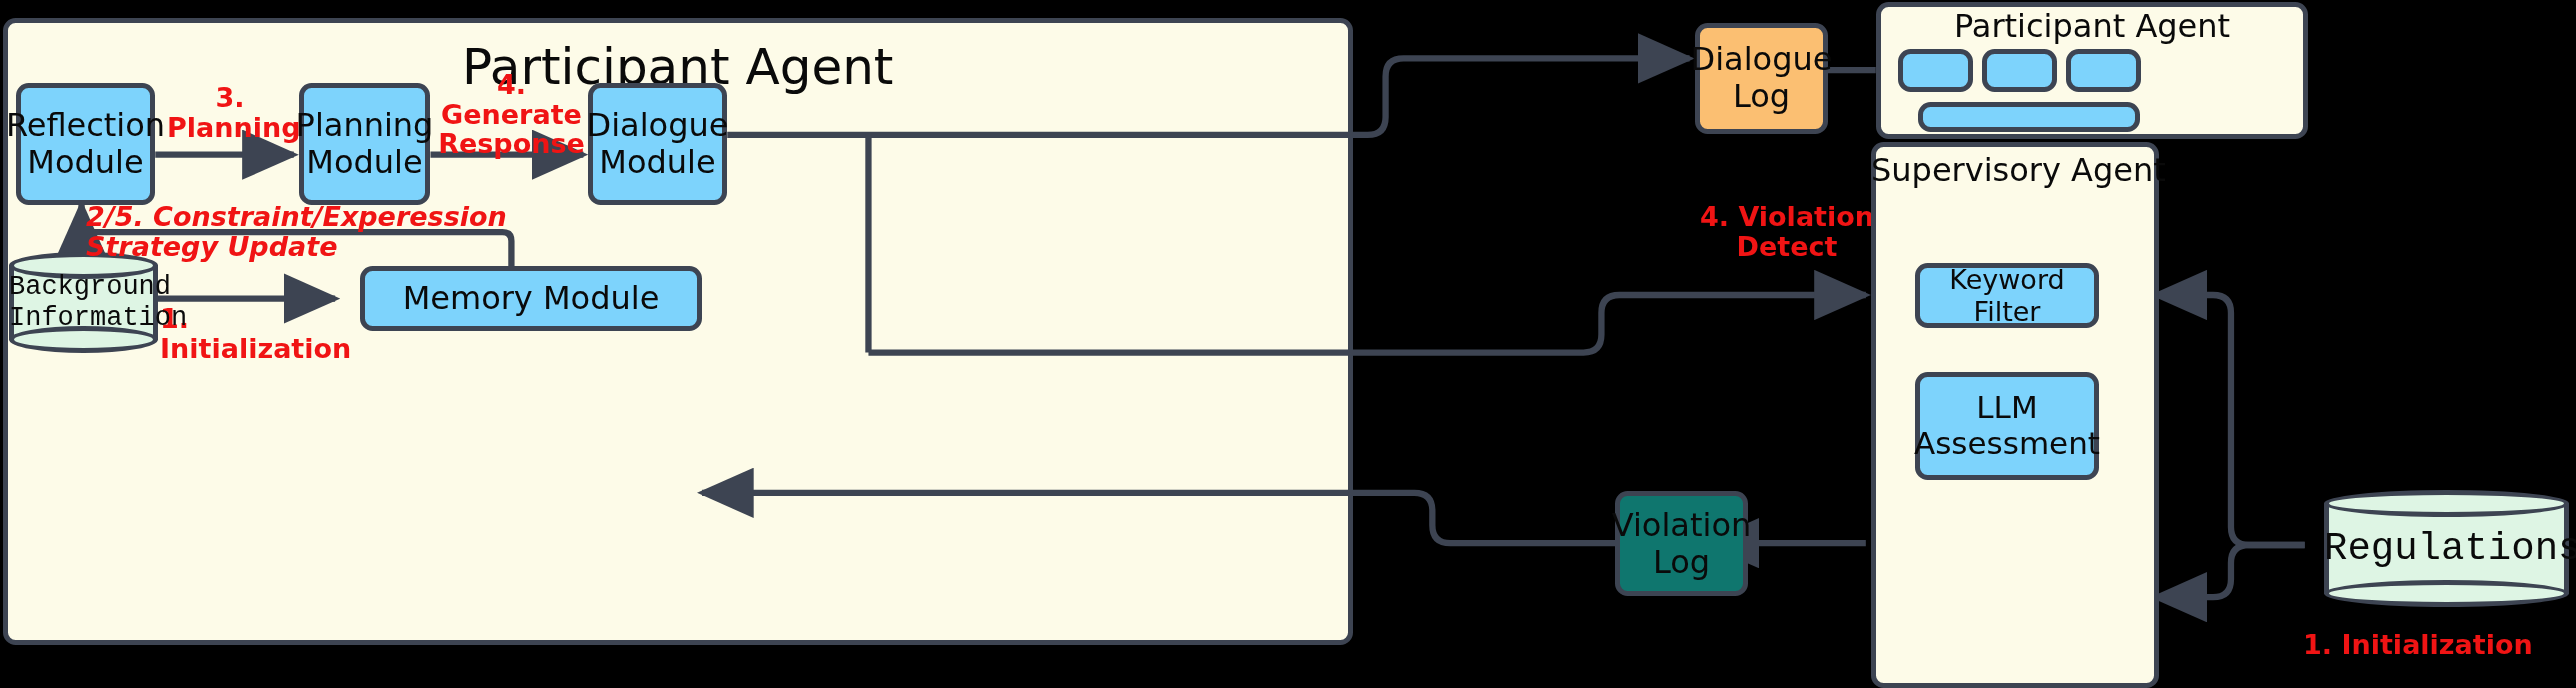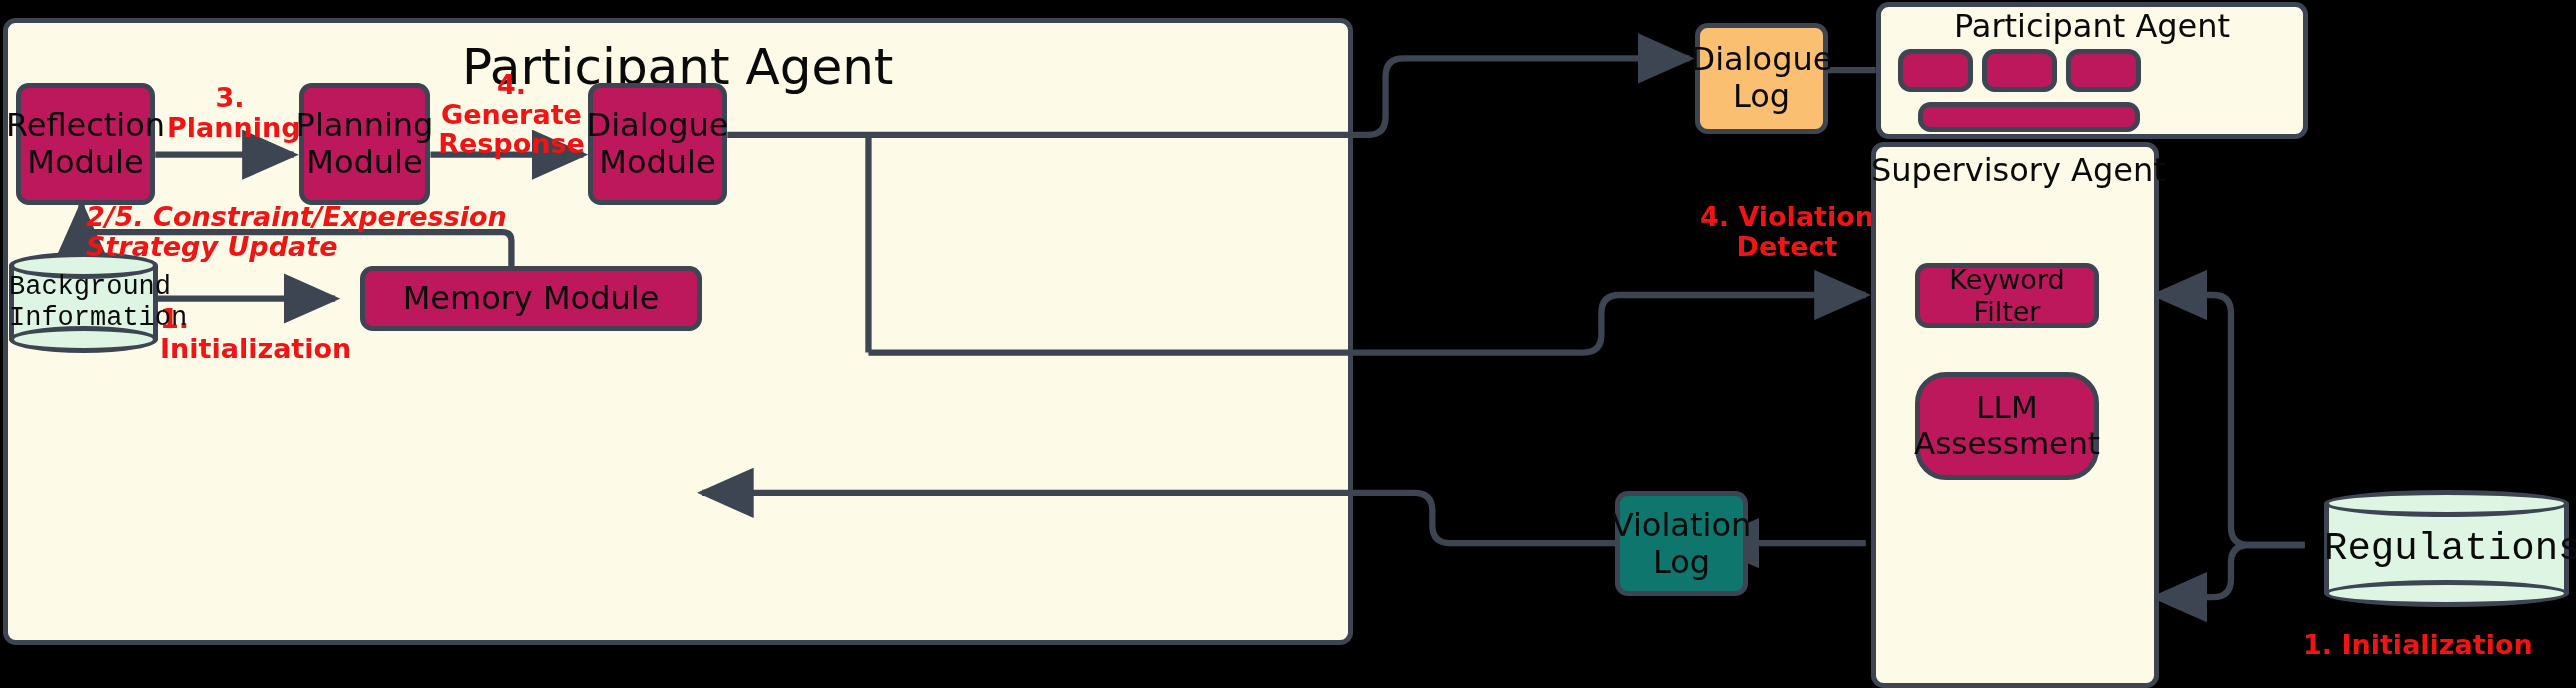--- a/index.html
+++ b/index.html
@@ -5,21 +5,21 @@
   html,body{margin:0;padding:0;background:#000;}
   body{font-family:"DejaVu Sans","Liberation Sans",sans-serif;}
   #stage{position:relative;width:2576px;height:688px;background:#000;overflow:hidden;}
 
   .panel{position:absolute;background:#FDFBE8;border:5.4px solid #3D4452;border-radius:12.6px;box-sizing:border-box;}
   .panel-title{position:absolute;left:0;right:0;text-align:center;color:#0a0a0a;white-space:nowrap;}
 
   .node{position:absolute;box-sizing:border-box;border:5.4px solid #3D4452;border-radius:12.6px;
         display:flex;align-items:center;justify-content:center;text-align:center;
         color:#0a0a0a;line-height:1.15;padding:1.8px 5.4px;}
-  .yellow{background:#be185d;}
+  .yellow{background:#7dd3fc;}
   .orange{background:#FBBF72;}
   .grey{background:#0f766e;}
 
   .cyl{position:absolute;box-sizing:border-box;font-family:Liberation Mono, monospace;}
   .cyl .body{position:absolute;left:0;right:0;top:12.6px;bottom:12.6px;background:#DEF5E4;
              border-left:5.4px solid #3D4452;border-right:5.4px solid #3D4452;}
   .cyl .top{position:absolute;left:0;right:0;top:0;height:27px;background:#DEF5E4;
             border:5.4px solid #3D4452;border-radius:50%;box-sizing:border-box;}
   .cyl .bot{position:absolute;left:0;right:0;bottom:0;height:27px;background:#DEF5E4;
             border:5.4px solid #3D4452;border-radius:50%;box-sizing:border-box;}
@@ -129,21 +129,21 @@
   <div class="node yellow" style="left:1982px;top:49px;width:75px;height:43px;"></div>
   <div class="node yellow" style="left:2066px;top:49px;width:75px;height:43px;"></div>
   <div class="node yellow" style="left:1918px;top:102px;width:222px;height:30px;"></div>
 
   <div class="panel" style="left:1871px;top:142px;width:288px;height:546px;">
   </div>
   <div class="panel-title" style="left:1871px;top:151px;width:288px;font-size:32px;">Supervisory Agent</div>
 
   <div class="node yellow" style="left: 1915px; top: 263px; width: 184px; height: 65px; font-size: 27px;">Keyword Filter</div>
 
-  <div class="node yellow" style="left: 1915px; top: 372px; width: 184px; height: 108px; font-size: 31px; white-space: pre-line; border-radius: 31px;">LLM
+  <div class="node yellow" style="left: 1915px; top: 372px; width: 184px; height: 108px; font-size: 31px; white-space: pre-line;">LLM
 Assessment</div>
 
   <div class="cyl" style="left: 2324px; top: 490px; width: 245px; height: 117px;">
     <div class="body"></div>
     <div class="bot"></div>
     <div class="top"></div>
     <div class="lbl" style="font-size:39px;">Regulations</div>
   </div>
 
   <div class="redlabel" style="left: 2303px; top: 630px; width: 270px; font-size: 27px; text-align: left;">1. Initialization</div>

